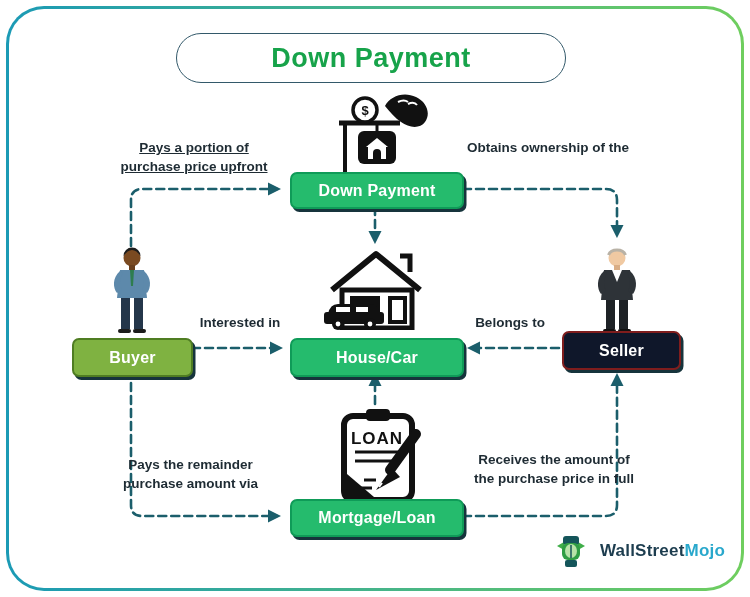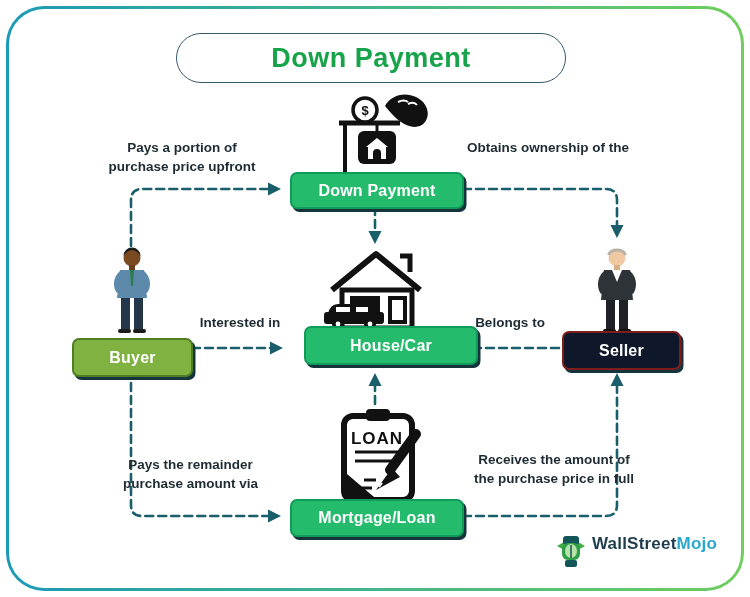--- a/index.html
+++ b/index.html
@@ -25,21 +25,21 @@
     color:#fff;font-weight:800;font-size:16px;border-radius:7px;letter-spacing:.2px;
   }
   .node.green{background:#25bb6d;border:2px solid #0f9b58;box-shadow:2.5px 3px 0 #16343c;}
   .node.olive{background:#7fb241;border:2px solid #4f7d22;box-shadow:2.5px 3px 0 #16343c;}
   .node.teal {background:#0f172a;border:2px solid #7f1d1d;box-shadow:2.5px 3px 0 #16343c;}
 
   .edge-label{
     position:absolute;text-align:center;color:#1e2b33;font-weight:700;
     font-size:13.5px;line-height:1.4;
   }
-  .logo{position:absolute;left:556px;top:534px;display:flex;gap:6px;}
+  .logo{position:absolute;left:556px;top:534px;display:flex;align-items:center;gap:14px;}
   .logo-text{font-size:17px;font-weight:800;letter-spacing:.2px;}
   .logo-text .dark{color:#1d3d4f;}
   .logo-text .light{color:#29a8cc;}
   svg{display:block;}
 </style>
 </head>
 <body>
 
 <div id="canvas">
   <div class="frame">
@@ -140,31 +140,31 @@
     <line x1="34" y1="72" x2="46" y2="72" stroke="#111" stroke-width="3"></line>
     <line x1="30" y1="80" x2="42" y2="80" stroke="#111" stroke-width="3"></line>
   </svg>
 
   <div class="node green" style="left:290px;top:172px;width:170px;height:33px;">
     <span>Down Payment</span>
   </div>
   <div class="node olive" style="left:72px;top:338px;width:117px;height:35px;">
     <span>Buyer</span>
   </div>
-  <div class="node green" style="left:290px;top:326px;width:170px;height:35px;margin-left:14px;">
+  <div class="node green" style="left:290px;top:338px;width:170px;height:35px;">
     <span>House/Car</span>
   </div>
   <div class="node teal" style="left:562px;top:331px;width:115px;height:35px;">
     <span>Seller</span>
   </div>
   <div class="node green" style="left:290px;top:499px;width:170px;height:34px;">
     <span>Mortgage/Loan</span>
   </div>
 
-  <div class="edge-label" style="left:76px;top:139px;width:212px;">
+  <div class="edge-label" style="left:88px;top:139px;width:212px;text-decoration:underline;">
     <div>Pays a portion of</div>
     <div>purchase price upfront</div>
   </div>
   <div class="edge-label" style="left:442px;top:139px;width:212px;text-align:center;">
     <div>Obtains ownership of the</div>
   </div>
   <div class="edge-label" style="left:150px;top:314px;width:180px;">
     <div>Interested in</div>
   </div>
   <div class="edge-label" style="left:425px;top:314px;width:170px;">

